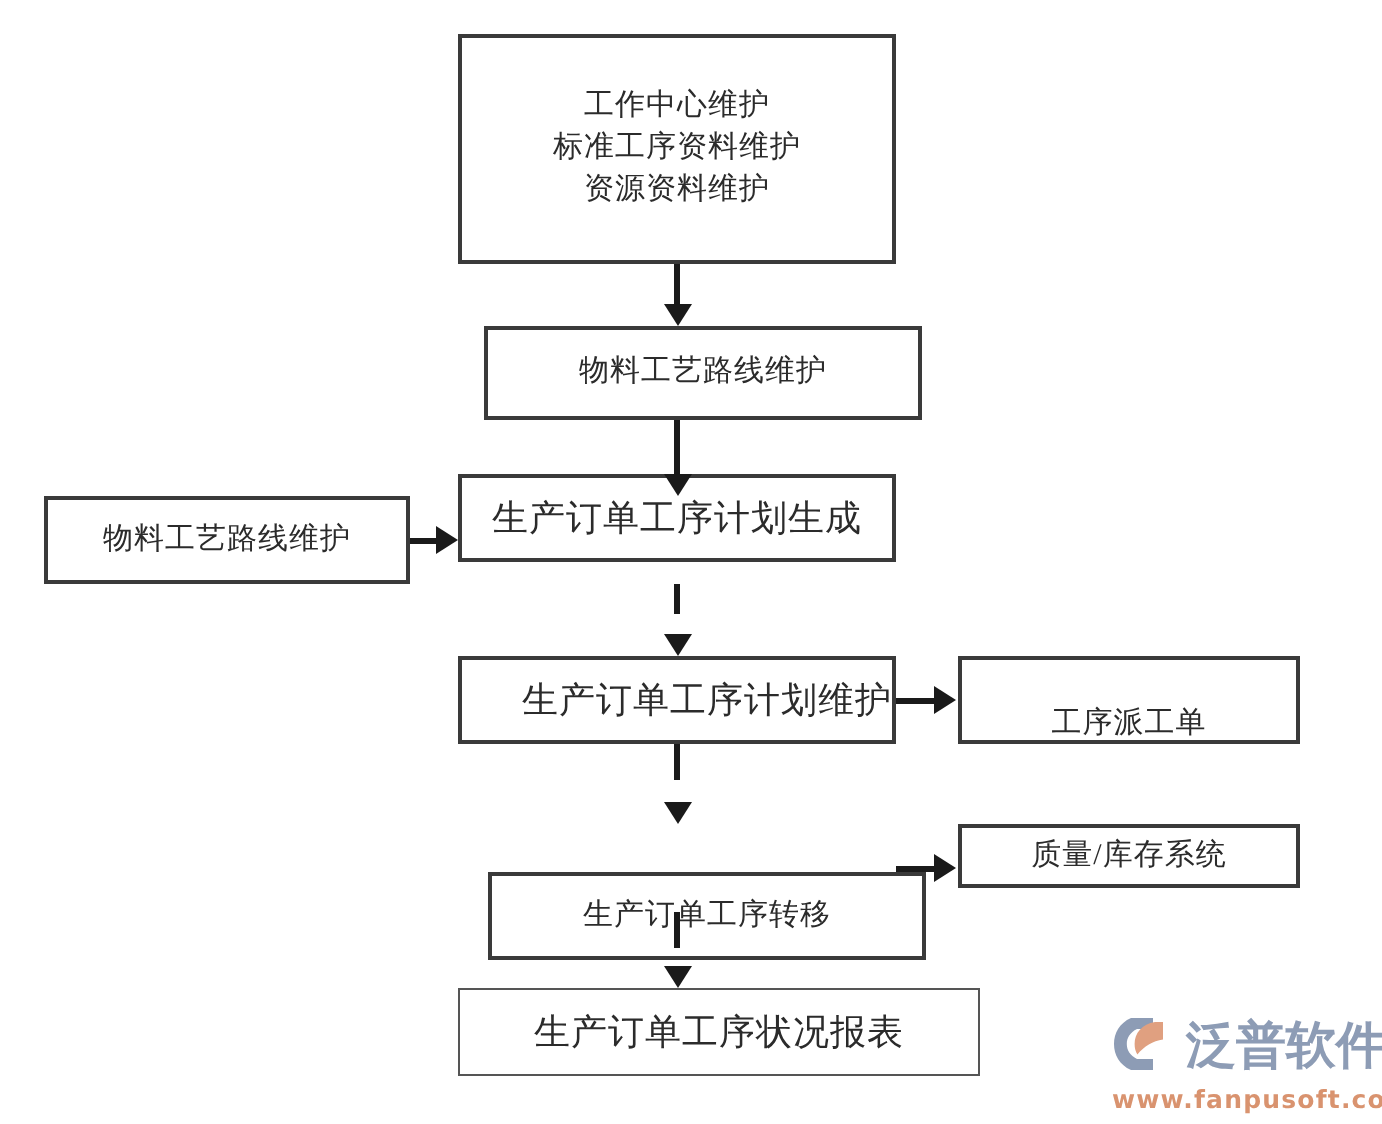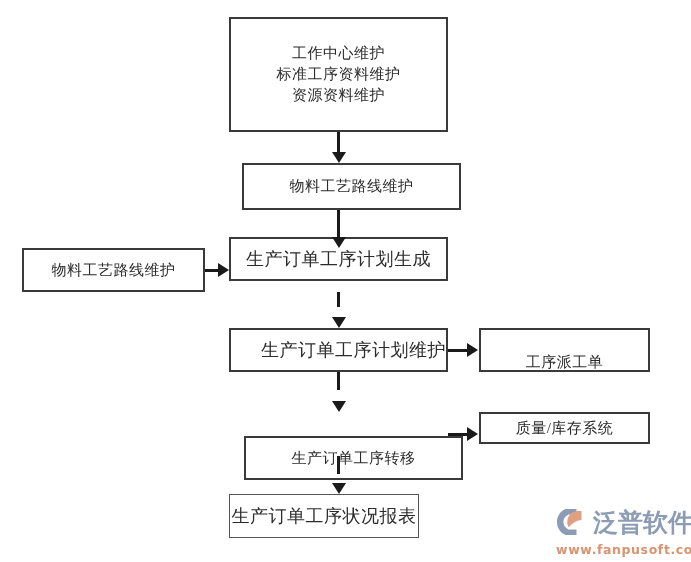--- a/index.html
+++ b/index.html
@@ -145,21 +145,21 @@
   </div>
 
   <div class="node" style="left:244px; top:412px; width:219px; height:44px;margin-top:24px;">
     <span class="line f19">生产订单工序转移</span>
   </div>
 
   <div class="node" style="left:479px; top:412px; width:171px; height:32px;">
     <span class="line f19">质量/库存系统</span>
   </div>
 
-  <div class="node thin" style="left:229px; top:494px; width:190px; height:44px;">
+  <div class="node thin" style="left:229px; top:494px; width:261px; height:44px;">
     <span class="line f18">生产订单工序状况报表</span>
   </div>
 
   <div class="vline" style="left:337px; top:132px; height:22px;"></div>
   <div class="arrow-down" style="left:331.5px; top:152px;"></div>
 
   <div class="vline" style="left:337px; top:210px; height:27px;"></div>
   <div class="arrow-down" style="left:331.5px; top:237px;"></div>
 
   <div class="hline" style="left:205px; top:268.5px; width:15px;"></div>

